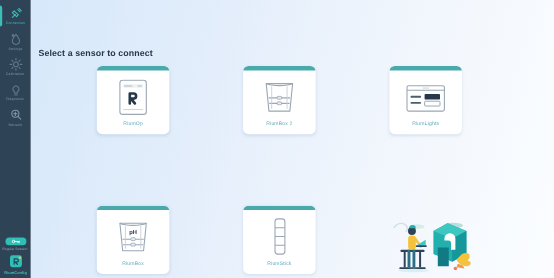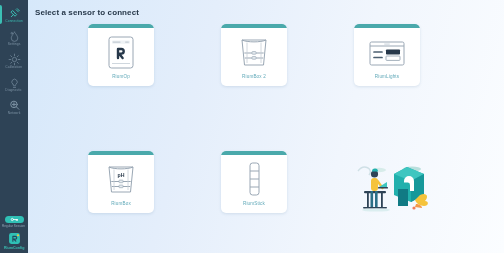--- a/index.html
+++ b/index.html
@@ -56,21 +56,21 @@
   }
 
   
   .main {
     flex: 1; height: 253px; position: relative;
     background: linear-gradient(105deg, #d6e8fa 0%, #e4eefb 35%, #f1f6fd 65%, #fbfdff 100%);
     padding: 8px 0 0 7px;
   }
   .page-title {
     font-size: 8px; font-weight: bold; color: #27384a;
-    letter-spacing: .1px; margin-bottom: 7px;
+    letter-spacing: .1px; margin-bottom: 7px; margin-top: 36px;
   }
 
   .grid {
     display: grid;
     grid-template-columns: repeat(3, 133px);
     grid-template-rows: 127px 127px;
     margin-left: 53px;
   }
   .cell { display: flex; align-items: flex-start; justify-content: flex-start; }
 

